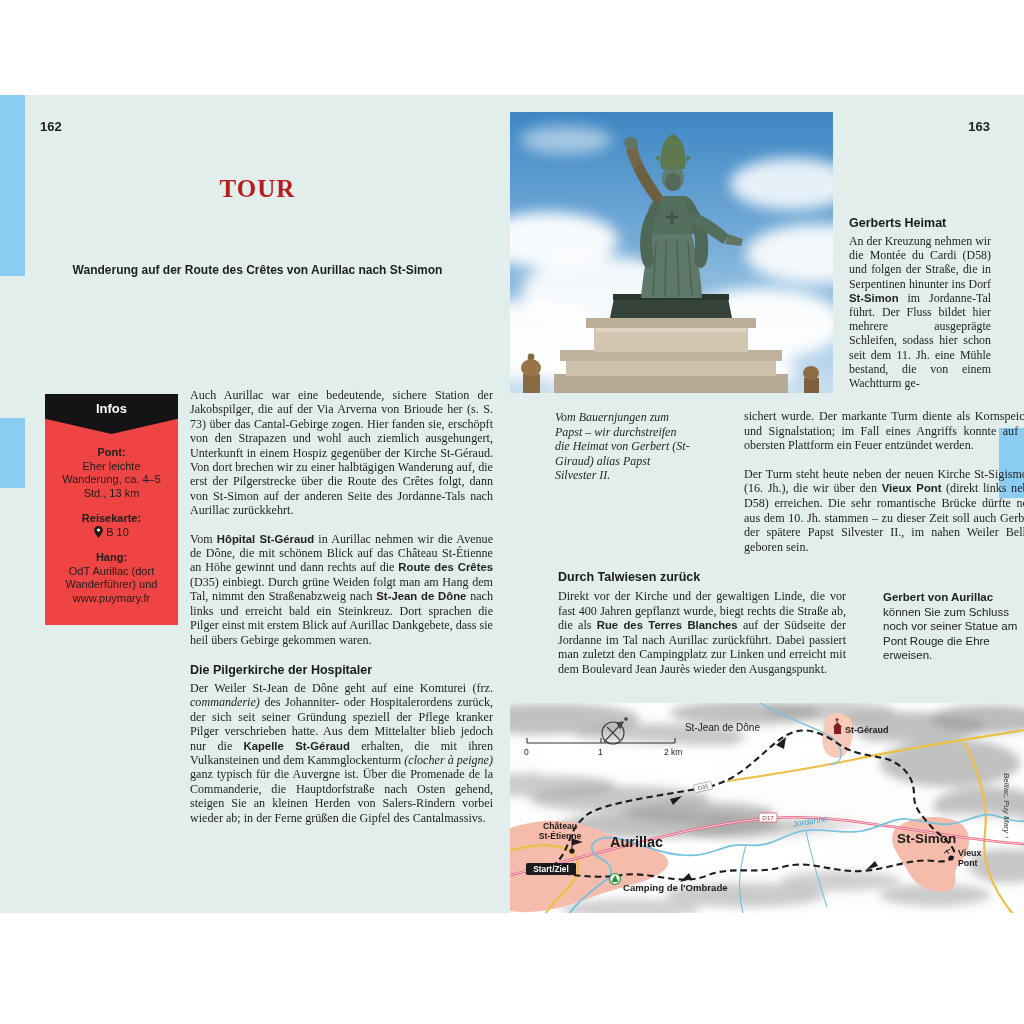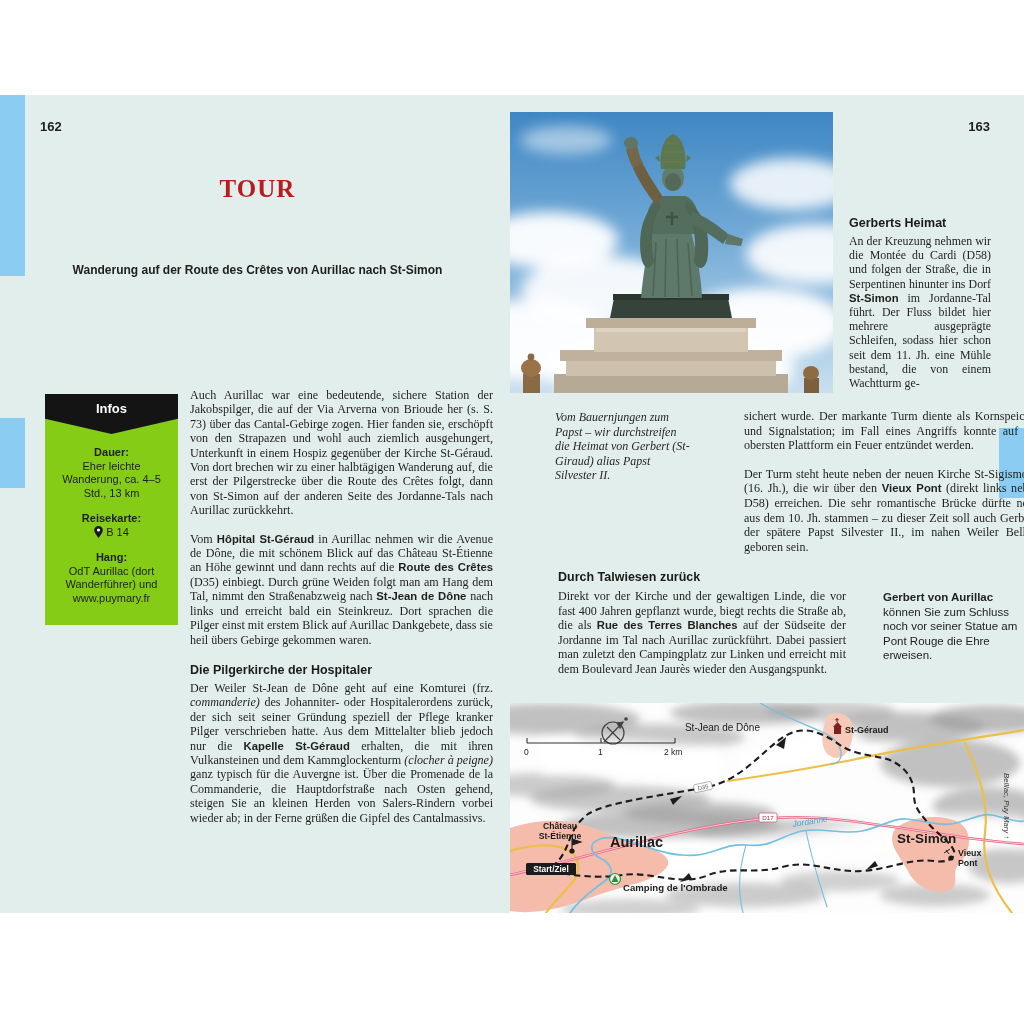--- a/index.html
+++ b/index.html
@@ -8,21 +8,21 @@
   #page{position:absolute;left:0;top:95px;width:1024px;height:818px;background:#e2eeec;}
   .tab{position:absolute;background:#8bcdf2;}
   .pagenum{position:absolute;font:bold 13px/16px "Liberation Sans",sans-serif;color:#1e1e1c;}
   .kicker{position:absolute;left:30px;top:176px;width:455px;text-align:center;
           font:bold 25px/26px "Liberation Serif",serif;color:#b91c1c;letter-spacing:1px;}
   .title{position:absolute;left:10px;top:201px;width:495px;text-align:center;
          font:31px/38px "Liberation Serif",serif;color:#1d1d1b;}
   .subtitle{position:absolute;left:30px;top:263px;width:455px;text-align:center;
             font:bold 12px/15px "Liberation Sans",sans-serif;}
   
-  .infos{position:absolute;left:45px;top:394px;width:133px;background:#84cc16;padding-bottom:6px;}
+  .infos{position:absolute;left:45px;top:394px;width:133px;background:#ef4444;padding-bottom:6px;}
   .infos-head{height:40px;background:#141414;color:#fff;text-align:center;
               font:bold 13px/13px "Liberation Sans",sans-serif;padding-top:8px;box-sizing:border-box;
               clip-path:polygon(0 0,100% 0,100% 62%,50% 100%,0 62%);}
   .infos-body{padding:12px 7px 12px;text-align:center;font:11px/13.5px "Liberation Sans",sans-serif;}
   .infos-item{margin-bottom:12px;}
   .infos-item:last-child{margin-bottom:2px;}
   .infos-label{font-weight:bold;}
   .pinrow{display:flex;align-items:center;justify-content:center;gap:3px;}
   
   .serifcol{position:absolute;font:12.1px/14.4px "Liberation Serif",serif;color:#1f1f1d;
@@ -50,33 +50,33 @@
   <div class="pagenum" style="left:40px;top:119px;">162</div>
   <div class="pagenum" style="left:945px;top:119px;width:45px;text-align:right;">163</div>
 
   <div class="kicker">TOUR</div>
   <div class="subtitle">Wanderung auf der Route des Crêtes von Aurillac nach St-Simon</div>
 
   <div class="infos">
     <div class="infos-head">Infos</div>
     <div class="infos-body">
       <div class="infos-item">
-        <div class="infos-label">Dauer:</div>
+        <div class="infos-label">Pont:</div>
         <div>Eher leichte Wanderung, ca. 4–5 Std., 13 km</div>
       </div>
       <div class="infos-item">
         <div class="infos-label">Reisekarte:</div>
         <div class="pinrow">
           <span style="display:inline-block;line-height:0;">
             <svg width="9" height="12" viewBox="0 0 9 12">
                 <path d="M4.5 0C2 0 .2 1.8.2 4.1c0 3 4.3 7.9 4.3 7.9s4.3-4.9 4.3-7.9C8.8 1.8 7 0 4.5 0z" fill="#1a1a1a"></path>
                 <circle cx="4.5" cy="4" r="1.6" fill="#fff"></circle>
               </svg>
           </span>
-          <span>B 14</span>
+          <span>B 10</span>
         </div>
       </div>
       <div class="infos-item">
         <div class="infos-label">Hang:</div>
         <div>OdT Aurillac (dort Wanderführer) und www.puymary.fr</div>
       </div>
     </div>
   </div>
 
   <div class="serifcol" style="left:190px;top:388px;width:303px;">

